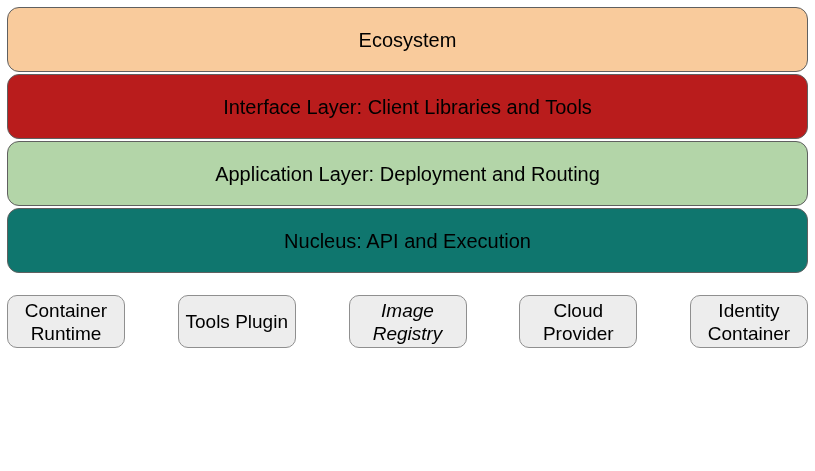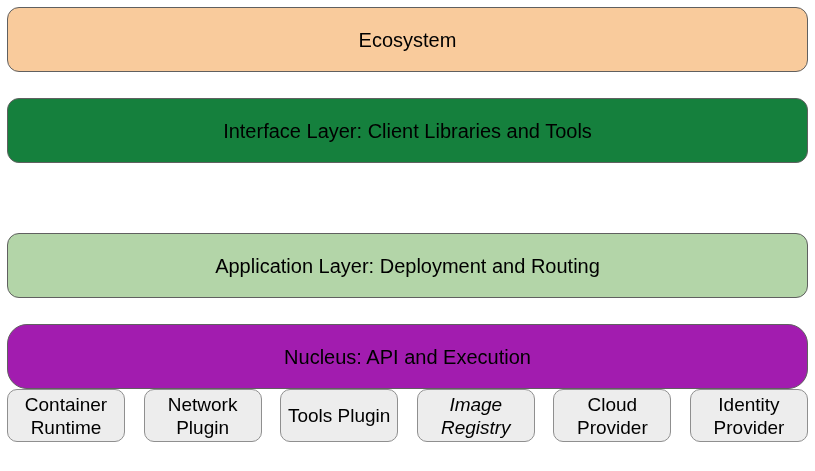--- a/index.html
+++ b/index.html
@@ -14,35 +14,36 @@
     background: #ffffff;
     box-sizing: border-box;
     padding: 7px 7px 0 7px;
     font-family: "Liberation Sans", sans-serif;
     color: #000000;
     overflow: hidden;
   }
   .layers {
     display: flex;
     flex-direction: column;
-    gap: 26px;
+    gap: 2px;
   }
   .layer {
     height: 65px;
     box-sizing: border-box;
     border: 1px solid #606060;
     border-radius: 12px;
     display: flex;
     align-items: center;
     justify-content: center;
     text-align: center;
     font-size: 20px;
     line-height: 1.2;
   }
   .providers {
+    margin-top: 22px;
     display: flex;
     justify-content: space-between;
   }
   .provider {
     width: 118px;
     height: 53px;
     box-sizing: border-box;
     border: 1px solid #8f8f8f;
     border-radius: 10px;
     display: flex;
@@ -53,25 +54,24 @@
     line-height: 23px;
     padding: 0 4px;
   }
 </style>
 </head>
 <body>
 
 <div class="canvas">
   <div class="layers">
     <div class="layer" style="background-color: rgb(249, 203, 156);">Ecosystem</div>
-    <div class="layer" style="background-color: #15803d;">Interface Layer: Client Libraries and Tools</div>
-    <div class="layer" style="background-color: rgb(179, 213, 168); margin-top: 44px;">Application Layer: Deployment and Routing</div>
-    <div class="layer" style="background-color: #a21caf; border-radius: 20px;">Nucleus: API and Execution</div>
+    <div class="layer" style="background-color: #b91c1c;">Interface Layer: Client Libraries and Tools</div>
+    <div class="layer" style="background-color: rgb(179, 213, 168);">Application Layer: Deployment and Routing</div>
+    <div class="layer" style="background-color: #0f766e;">Nucleus: API and Execution</div>
   </div>
   <div class="providers">
     <div class="provider" style="background-color: rgb(237, 237, 237);">Container Runtime</div>
-    <div class="provider" style="background-color: rgb(237, 237, 237);">Network Plugin</div>
     <div class="provider" style="background-color: rgb(237, 237, 237);">Tools Plugin</div>
     <div class="provider" style="background-color: rgb(237, 237, 237); font-style: italic;">Image Registry</div>
     <div class="provider" style="background-color: rgb(237, 237, 237);">Cloud Provider</div>
-    <div class="provider" style="background-color: rgb(237, 237, 237);">Identity Provider</div>
+    <div class="provider" style="background-color: rgb(237, 237, 237);">Identity Container</div>
   </div>
 </div>
 
 </body></html>

